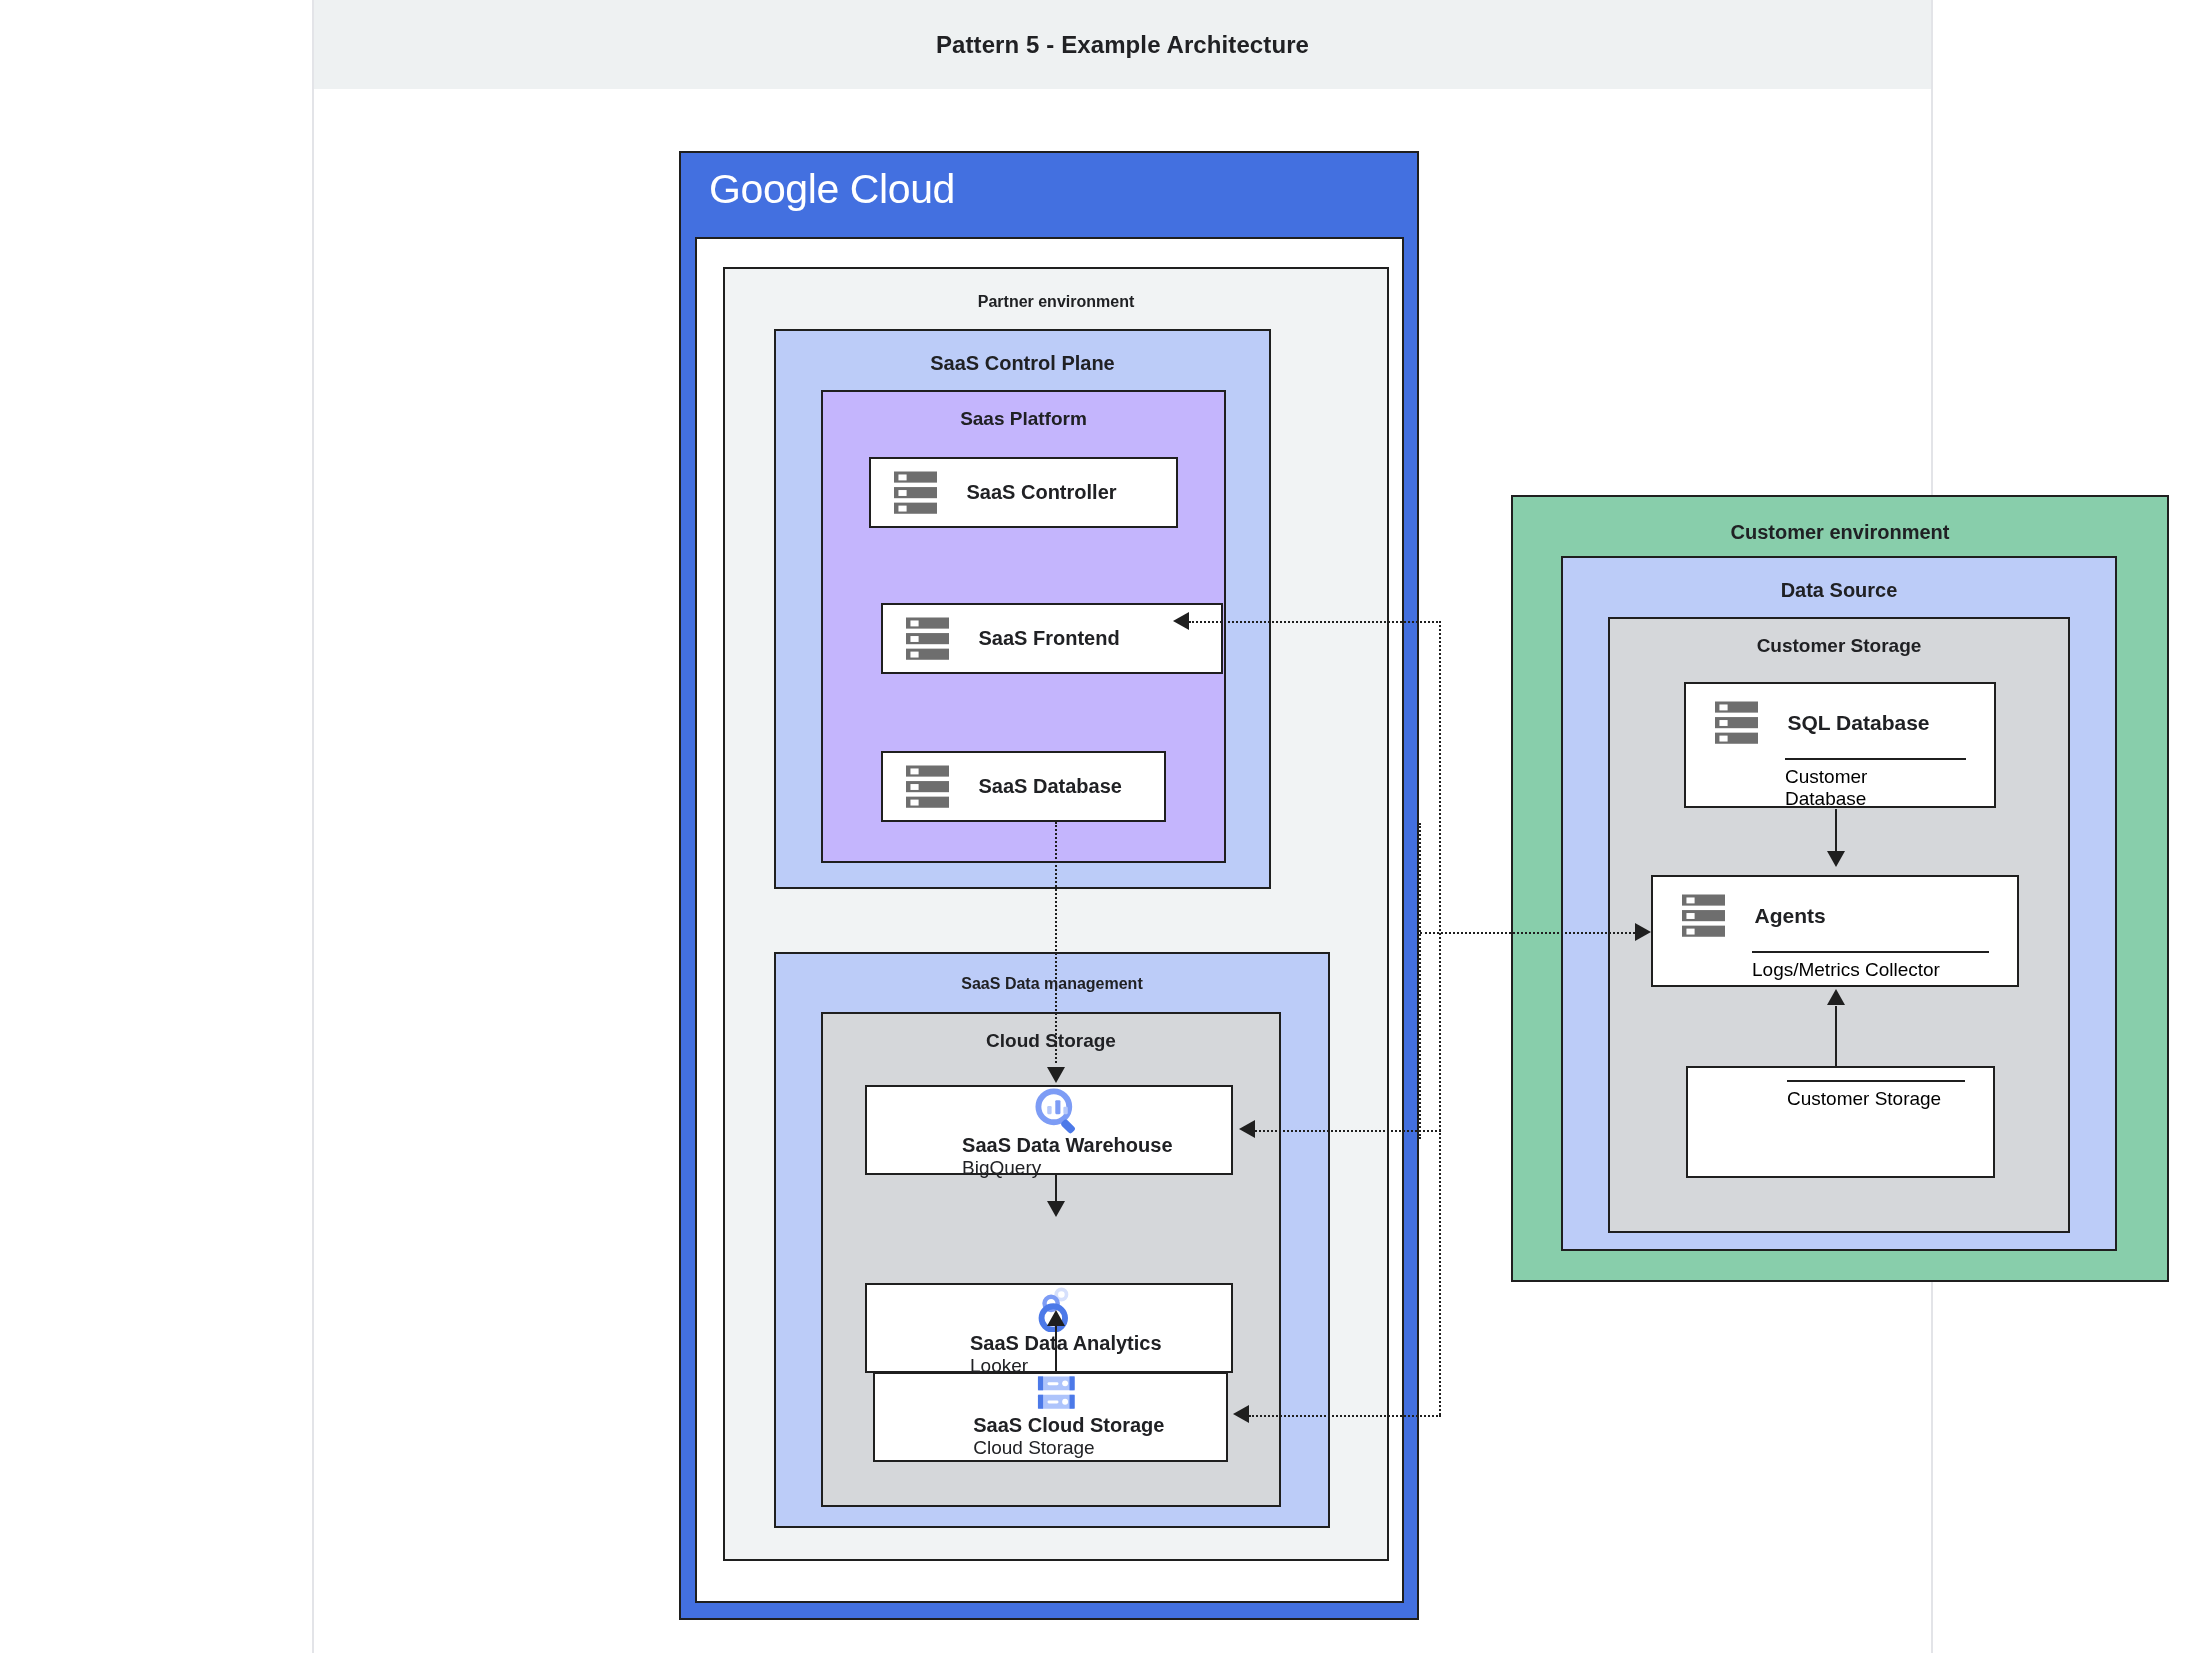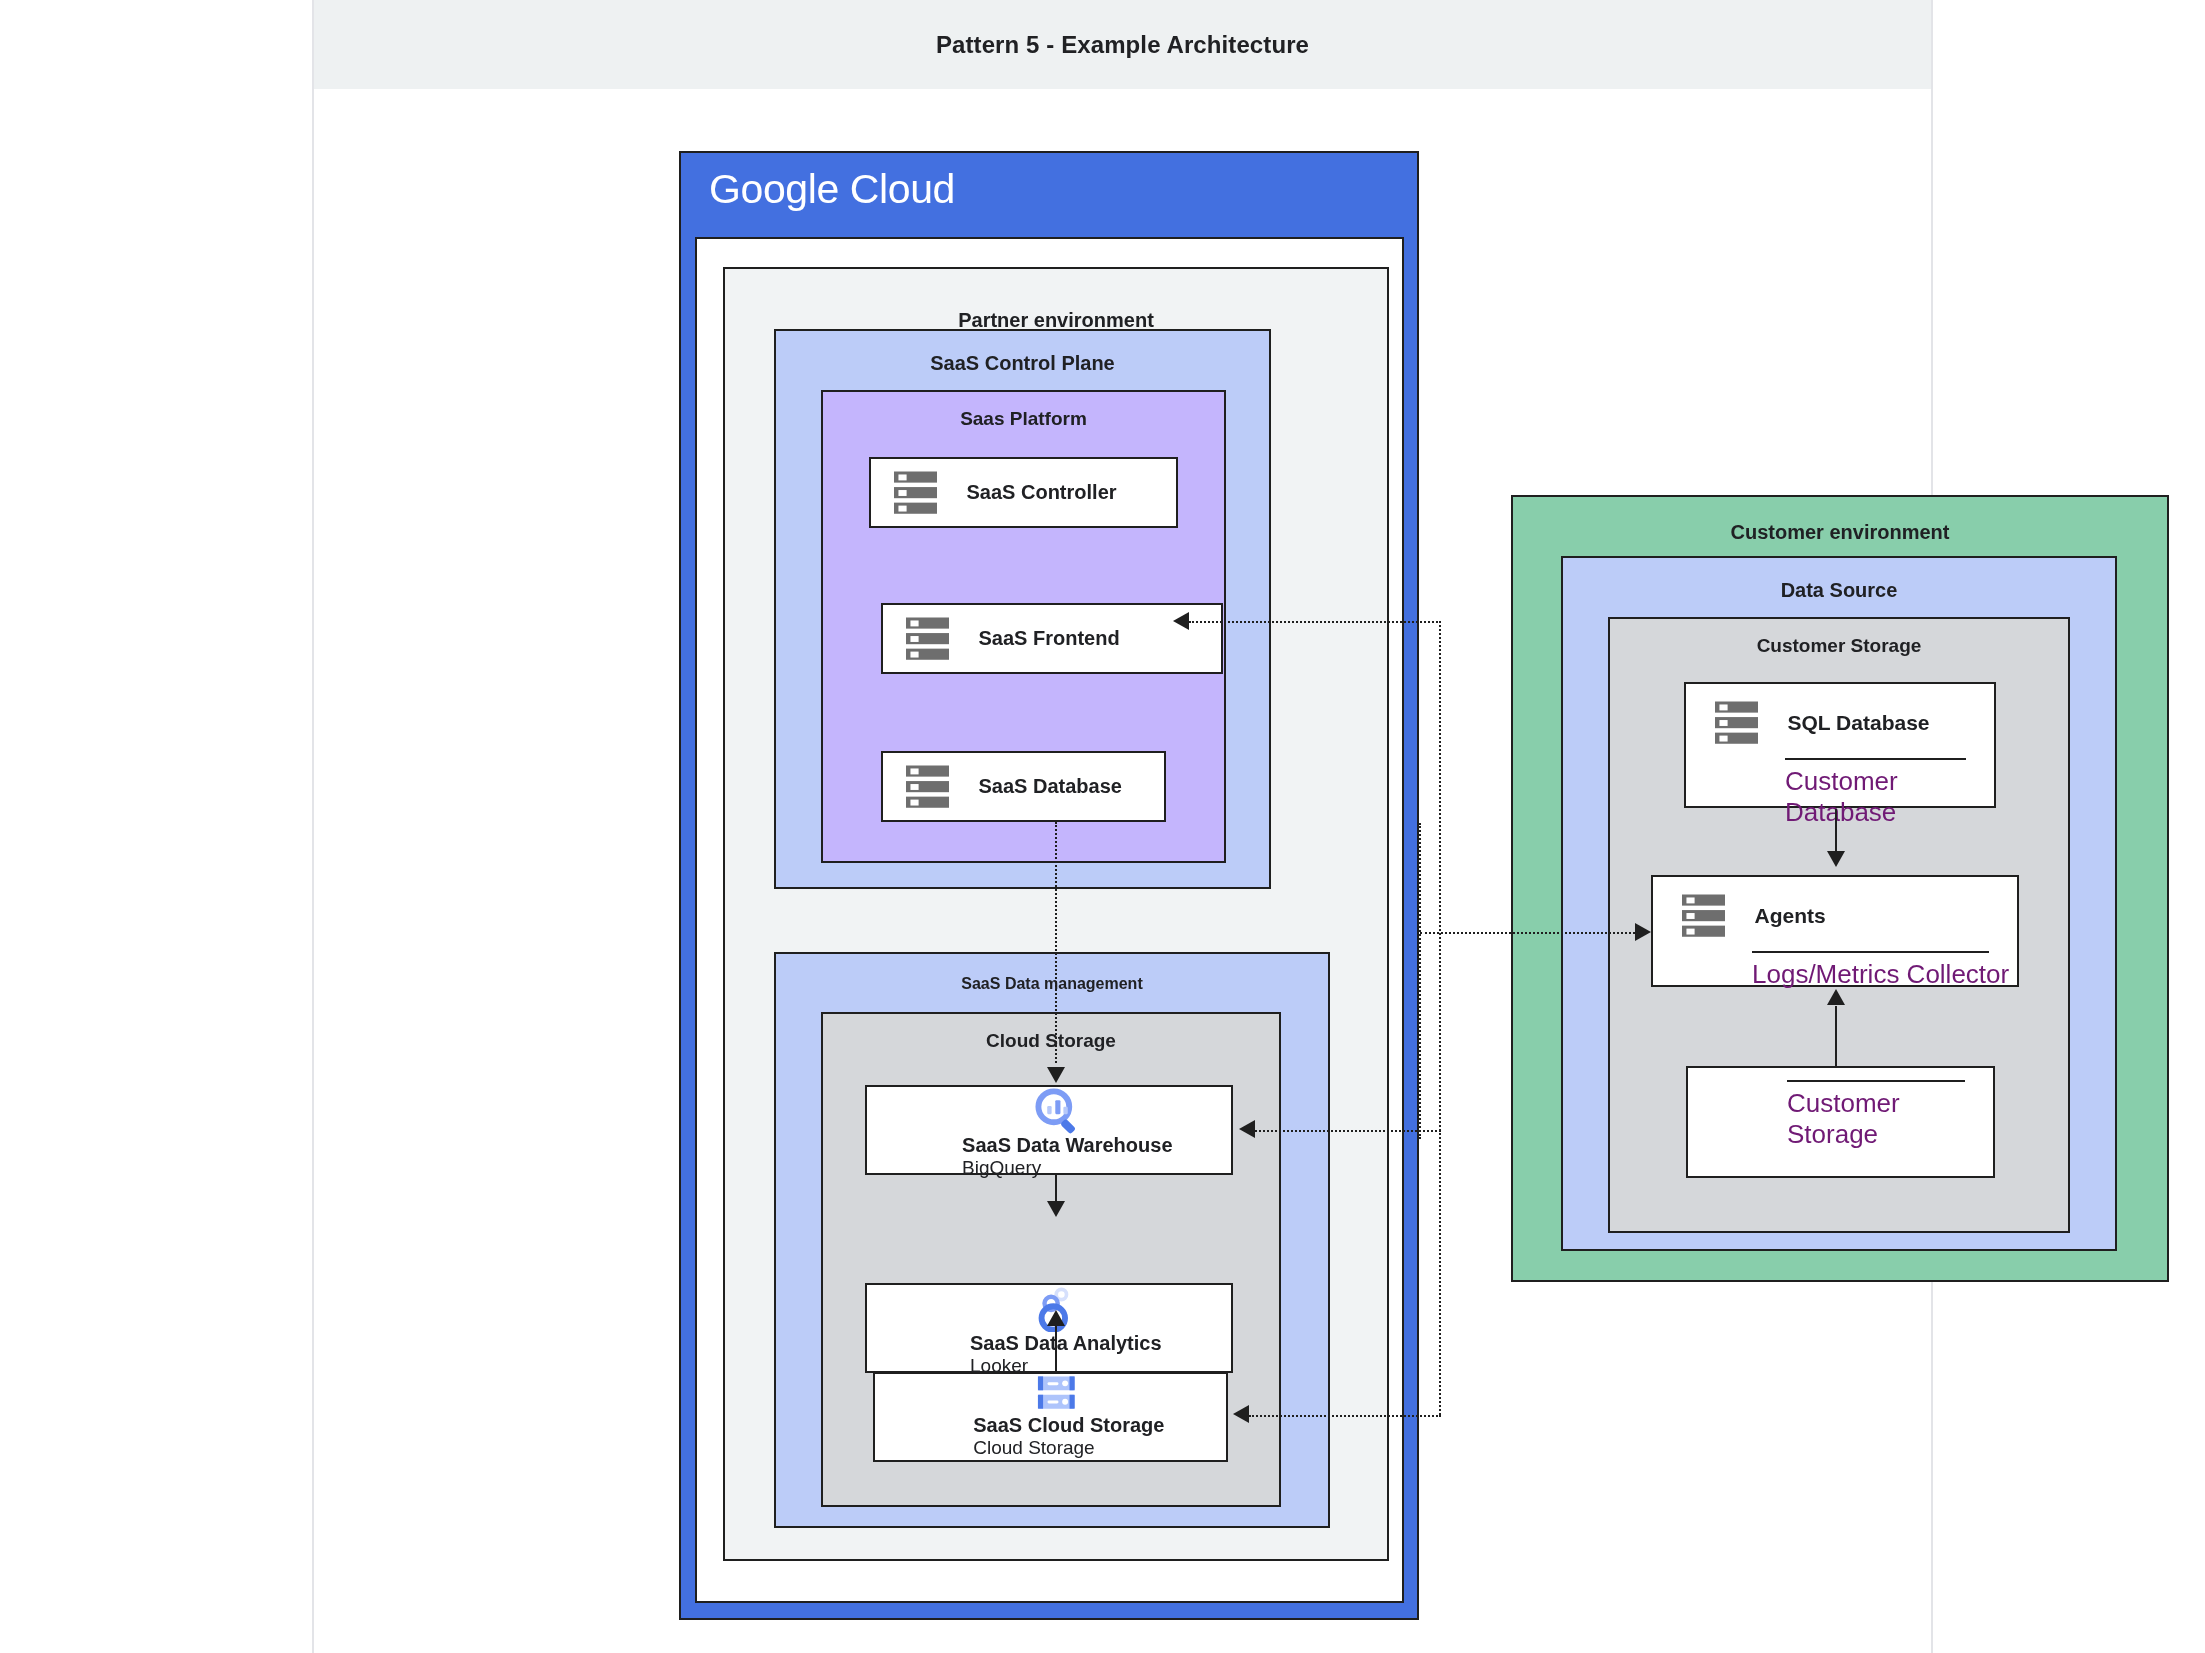--- a/index.html
+++ b/index.html
@@ -78,21 +78,21 @@
 
   .gcloud-inner {
     left: 381px; top: 237px; width: 709px; height: 1366px;
     background: #ffffff;
   }
 
   .partner-env {
     left: 409px; top: 267px; width: 666px; height: 1294px;
     background: #f1f3f4;
   }
-  .partner-env > .box-label { top: 23.5px; font-size: 20px; margin-top: 16px; }
+  .partner-env > .box-label { top: 23.5px; font-size: 16px; }
 
   .control-plane {
     left: 460px; top: 329px; width: 497px; height: 560px;
     background: #bcccf8;
   }
   .control-plane > .box-label { top: 20.6px; font-size: 20px; }
 
   .saas-platform {
     left: 507px; top: 390px; width: 405px; height: 473px;
     background: #c4b5fd;
@@ -171,22 +171,22 @@
   }
   .node-c .row-top .node-icon { width: 50px; }
   .node-c .row-top .node-title { margin-left: 26.5px; font-size: 21px; }
   .node-c .rule {
     height: 2.2px;
     background: #1f1f1f;
     margin: 11.8px 28px 0 99px;
   }
   .node-c .caption {
     margin: 5.9px 0 0 99px;
-    font-size: 26px;
-    color: #701a75;
+    font-size: 19px;
+    color: #000000;
     line-height: 1.18;
   }
 
   
   .srv-icon { display: block; }
   .svg-icon { display: block; }
   .h-dot {
     position: absolute;
     height: 0;
     border-top: 2.9px dotted #1f1f1f;

